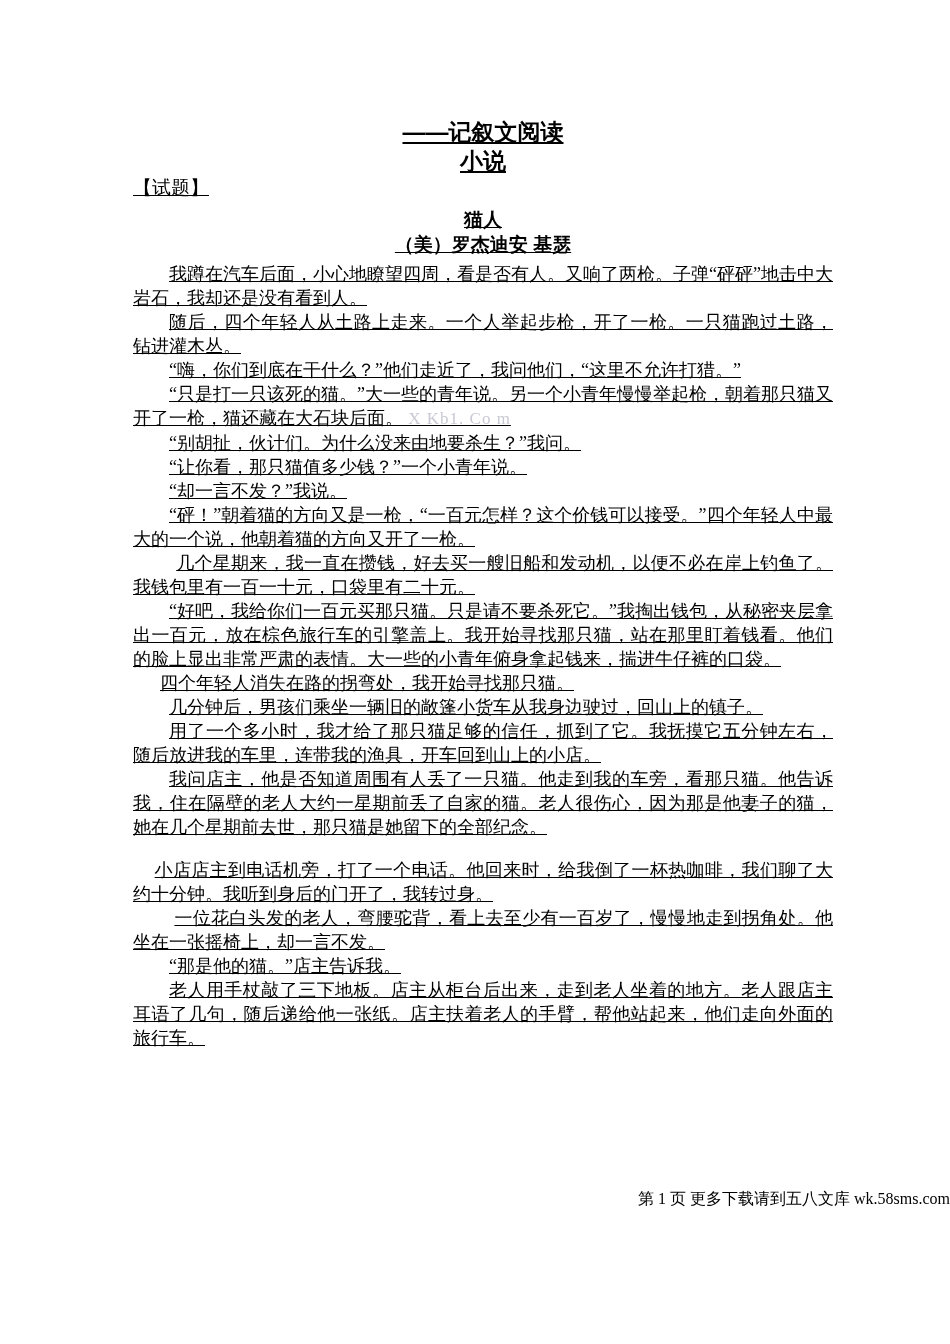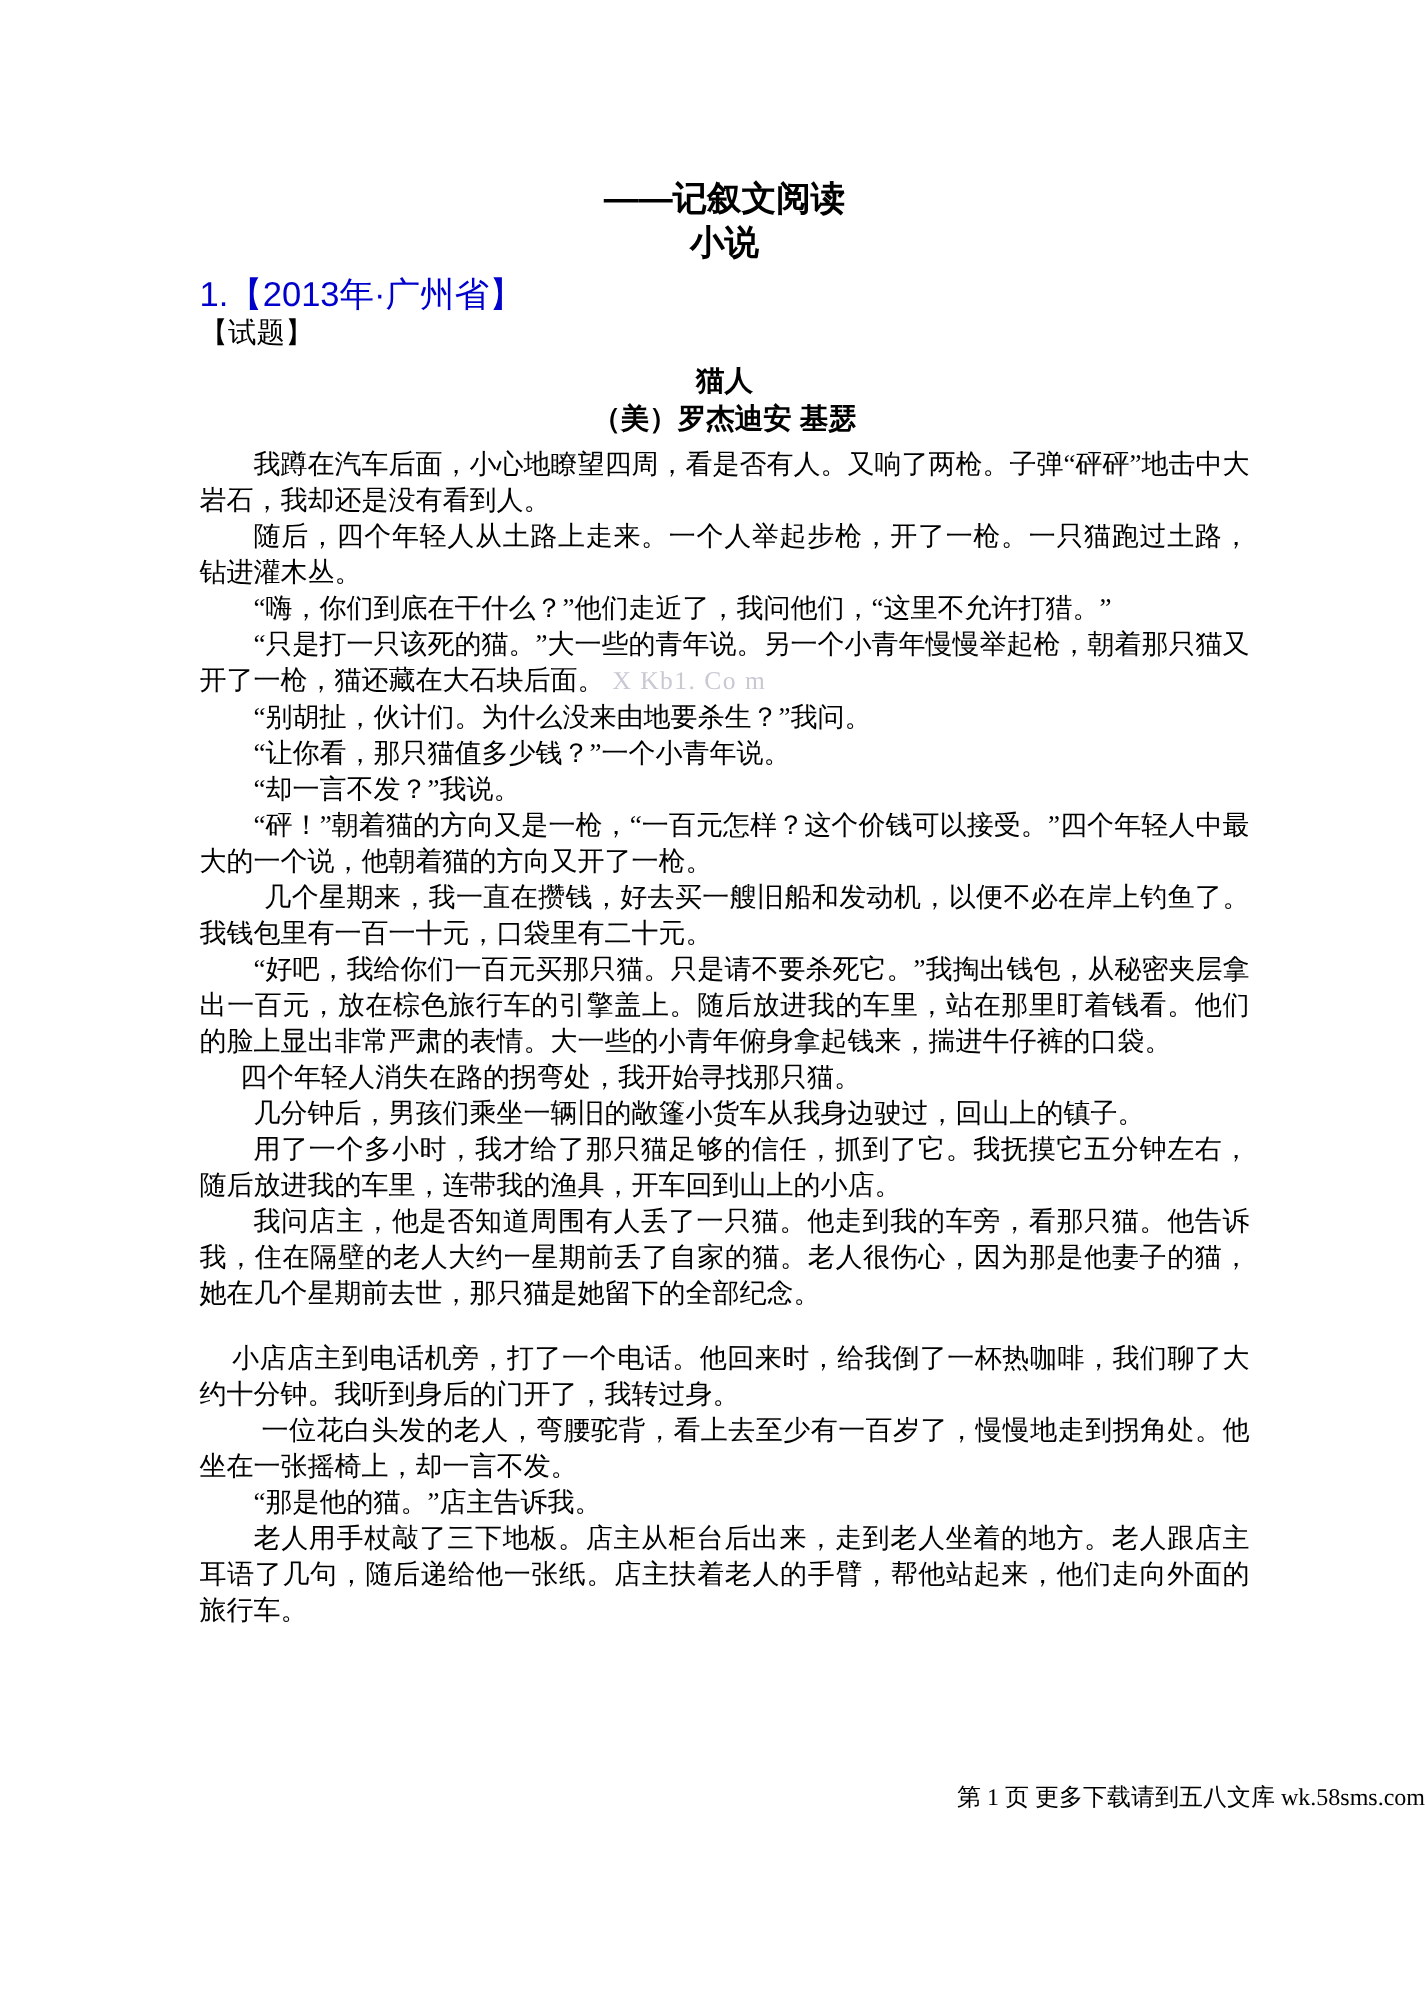--- a/index.html
+++ b/index.html
@@ -13,20 +13,21 @@
   .page {
     width: 950px;
     height: 1344px;
     margin: 0 auto;
     background: var(--paper);
     color: var(--ink);
     font-family: "Liberation Serif", serif;
     padding: 118px 117px 0 133px;
     position: relative;
     overflow: hidden;
+    text-decoration: underline;
   }
   .doc-title {
     font-family: "Liberation Sans", sans-serif;
     font-weight: bold;
     font-size: 23px;
     line-height: 29px;
     text-align: center;
     margin: 0;
   }
   .section-heading {
@@ -91,39 +92,38 @@
 </style>
 </head>
 <body>
 
 <div class="page">
 
   <h1 class="doc-title">——记叙文阅读</h1>
 
   <h1 class="doc-title">小说</h1>
 
-  <h2 class="section-heading">1.【2013年·广州省】</h2>
 
   <div class="subsection-label">【试题】</div>
 
   <h3 class="article-title">猫人</h3>
 
   <h4 class="article-author">（美）罗杰迪安 基瑟</h4>
 
   <div class="article-body" id="article-body">
       <p>我蹲在汽车后面，小心地<span class="alt-glyph">瞭</span>望四周，看是否有人。又响了两枪。子弹“砰砰”地击中大岩石，我却还是没有看到人。</p>
       <p>随后，四个年轻人从土路上走来。一个人举起步枪，开了一枪。一只猫跑过土路，钻进灌木丛。</p>
       <p>“嗨，你们到底在干什么？”他们走近了，我问他们，“这里不允许打猎。”</p>
       <p>“只是打一只该死的猫。”大一些的青年说。另一个小青年慢慢举起枪，朝着那只猫又开了一枪，猫还藏在大石块后面。<span class="watermark"> X Kb1. Co m</span></p>
       <p>“别胡扯，伙计们。为什么没来由地要杀生？”我问。</p>
       <p>“让你看，那只猫值多少钱？”一个小青年说。</p>
       <p>“却一言不发？”我说。</p>
       <p>“砰！”朝着猫的方向又是一枪，“一百元怎样？这个价钱可以接受。”四个年轻人中最大的一个说，他朝着猫的方向又开了一枪。</p>
       <p style="text-indent: 2.4em;">几个星期来，我一直在攒钱，好去买一艘旧船和发动机，以便不必在岸上钓鱼了。我钱包里有一百一十元，口袋里有二十元。</p>
-      <p>“好吧，我给你们一百元买那只猫。只是请不要杀死它。”我掏出钱包，从秘密夹层拿出一百元，放在棕色旅行车的引擎盖上。随后放进我的车里，站在那里盯着钱看。他们的脸上显出非常严肃的表情。大一些的小青年俯身拿起钱来，揣进牛仔裤的口袋。</p>
+      <p>“好吧，我给你们一百元买那只猫。只是请不要杀死它。”我掏出钱包，从秘密夹层拿出一百元，放在棕色旅行车的引擎盖上。我开始寻找那只猫，站在那里盯着钱看。他们的脸上显出非常严肃的表情。大一些的小青年俯身拿起钱来，揣进牛仔裤的口袋。</p>
       <p style="text-indent: 1.5em;">四个年轻人消失在路的拐弯处，我开始寻找那只猫。</p>
       <p>几分钟后，男孩们乘坐一辆旧的敞篷小货车从我身边驶过，回山上的镇子。</p>
       <p>用了一个多小时，我才给了那只猫足够的信任，抓到了它。我抚摸它五分钟左右，随后放进我的车里，连带我的渔具，开车回到山上的小店。</p>
       <p>我问店主，他是否知道周围有人丢了一只猫。他走到我的车旁，看那只猫。他告诉我，住在隔壁的老人大约一星期前丢了自家的猫。老人很伤心，因为那是他妻子的猫，她在几个星期前去世，那只猫是她留下的全部纪念。</p>
       <p style="text-indent: 1.2em; margin-top: 19px;">小店店主到电话机旁，打了一个电话。他回来时，给我倒了一杯热咖啡，我们聊了大约十分钟。我听到身后的门开了，我转过身。</p>
       <p style="text-indent: 2.3em;">一位花白头发的老人，弯腰驼背，看上去至少有一百岁了，慢慢地走到拐角处。他坐在一张摇椅上，却一言不发。</p>
       <p>“那是他的猫。”店主告诉我。</p>
       <p>老人用手杖敲了三下地板。店主从柜台后出来，走到老人坐着的地方。老人跟店主耳语了几句，随后递给他一张纸。店主扶着老人的手臂，帮他站起来，他们走向外面的旅行车。</p>
     </div>
 

